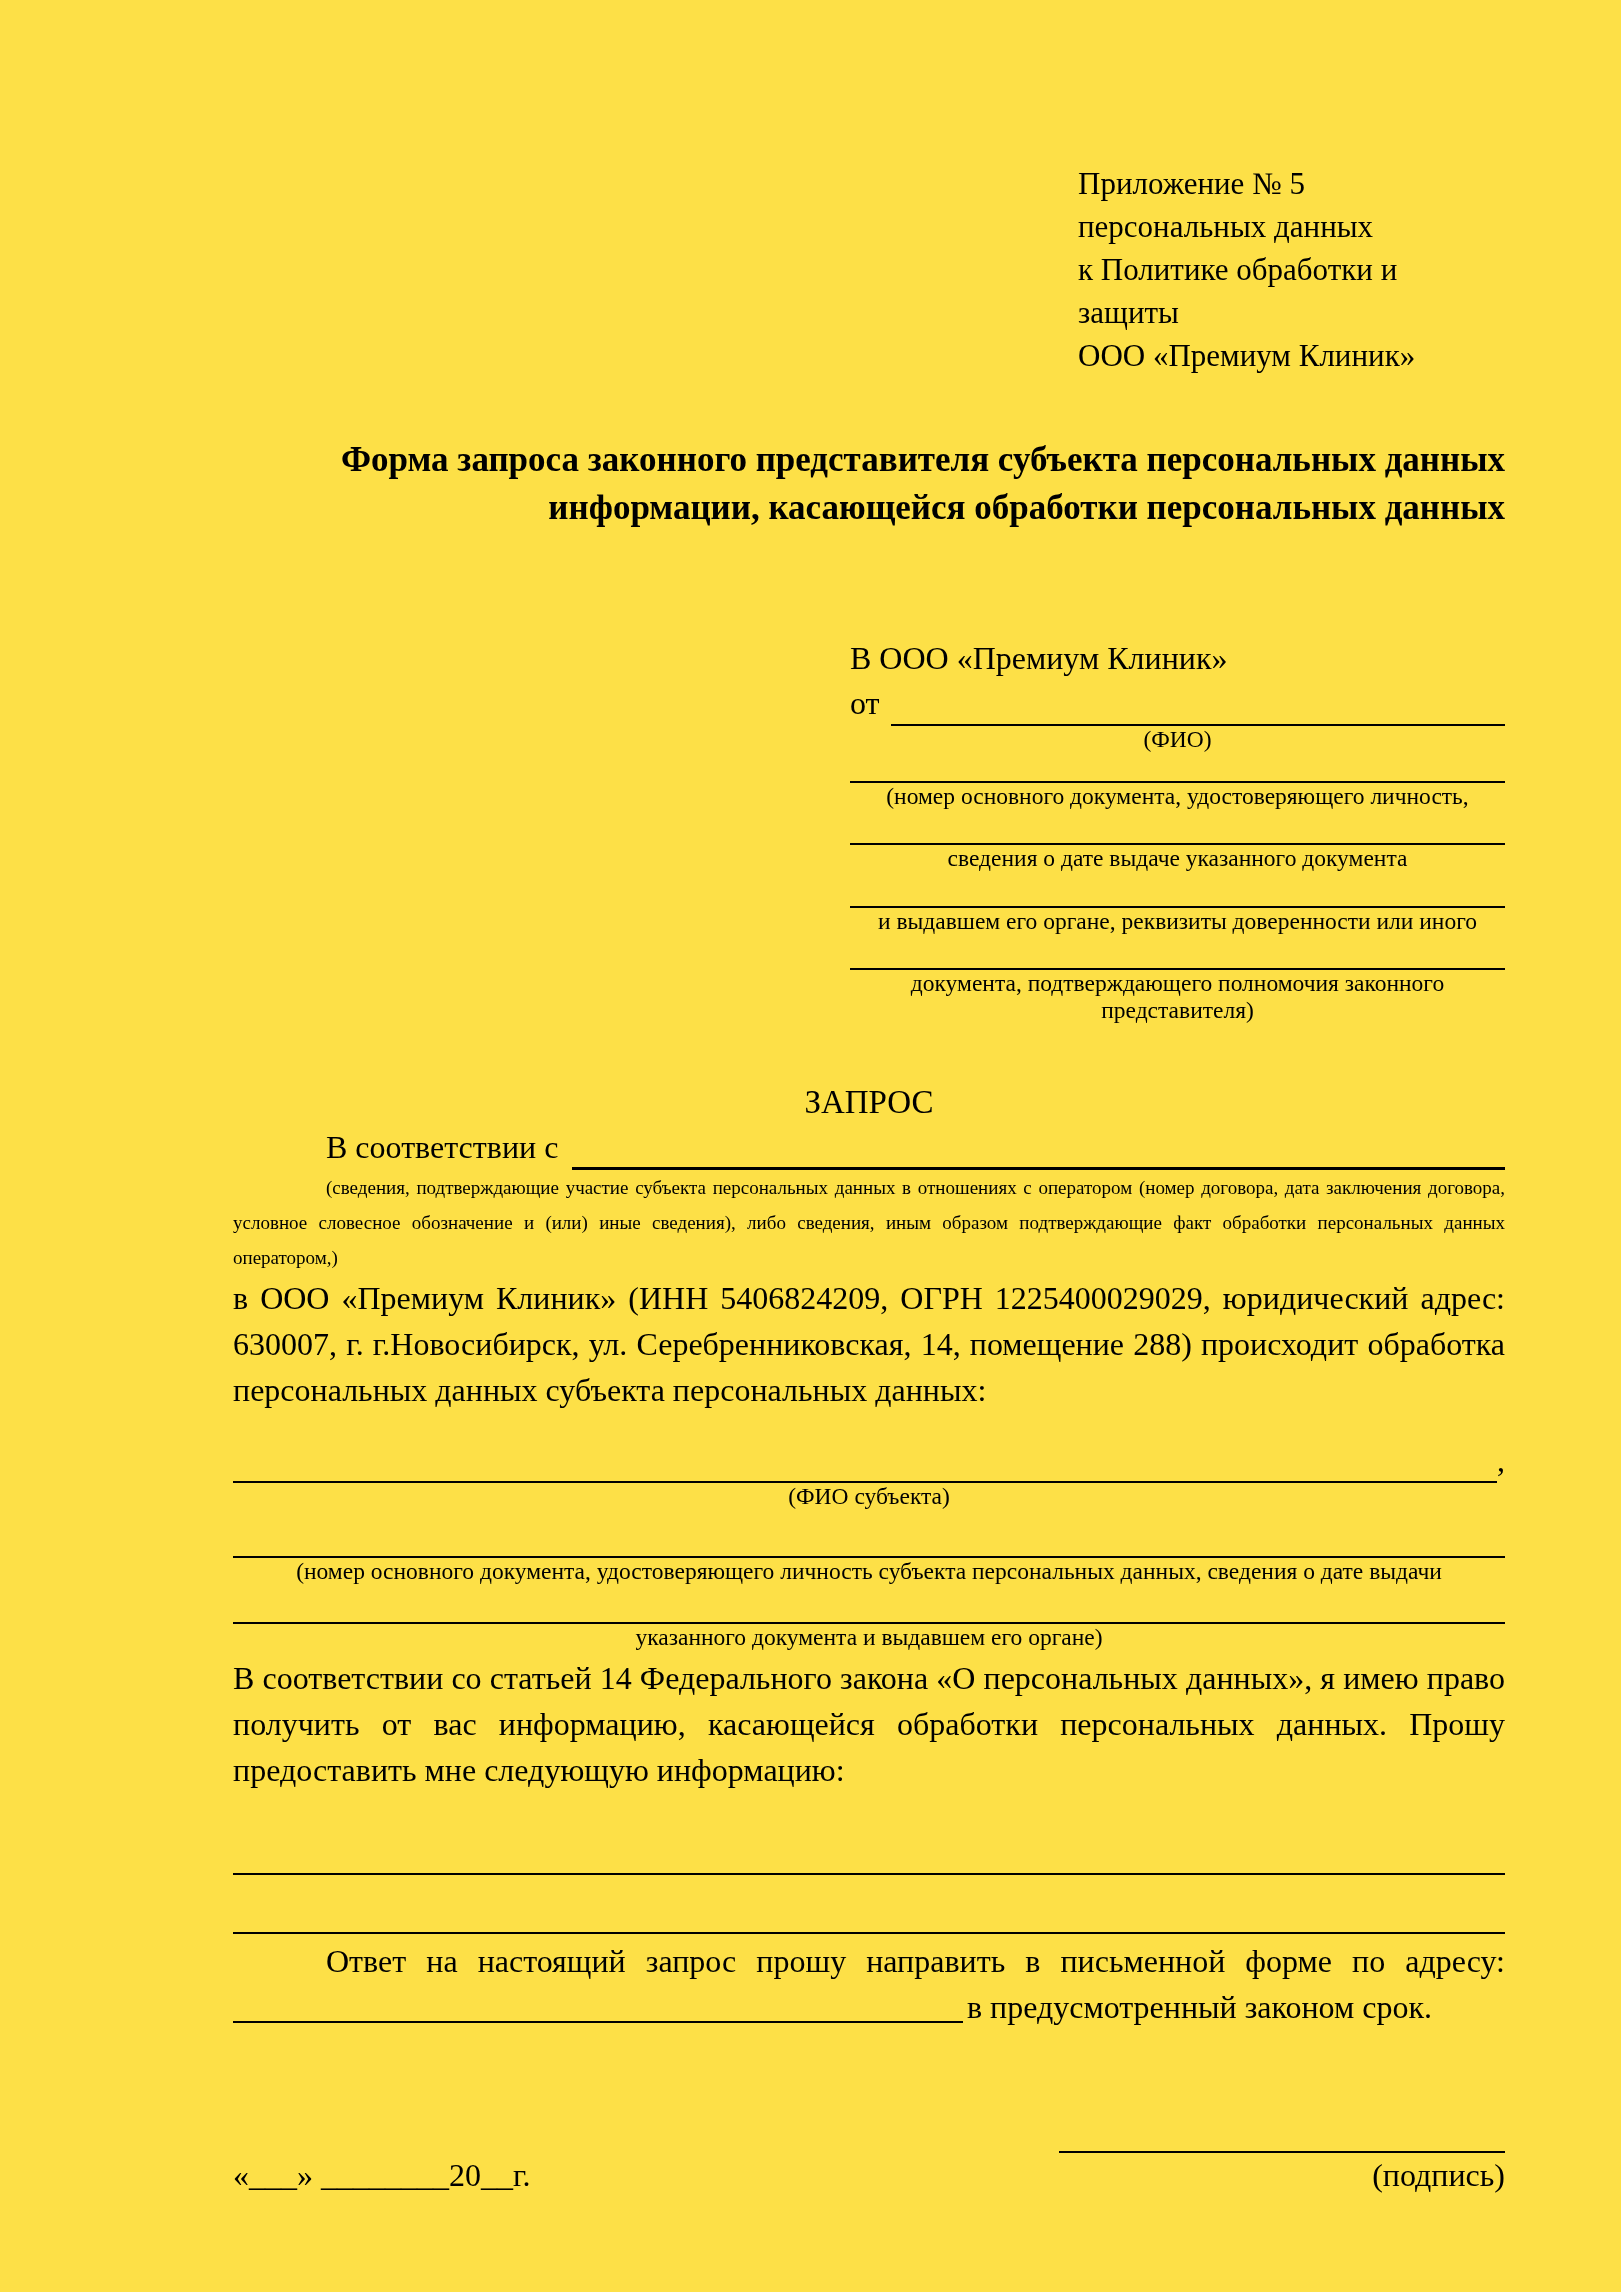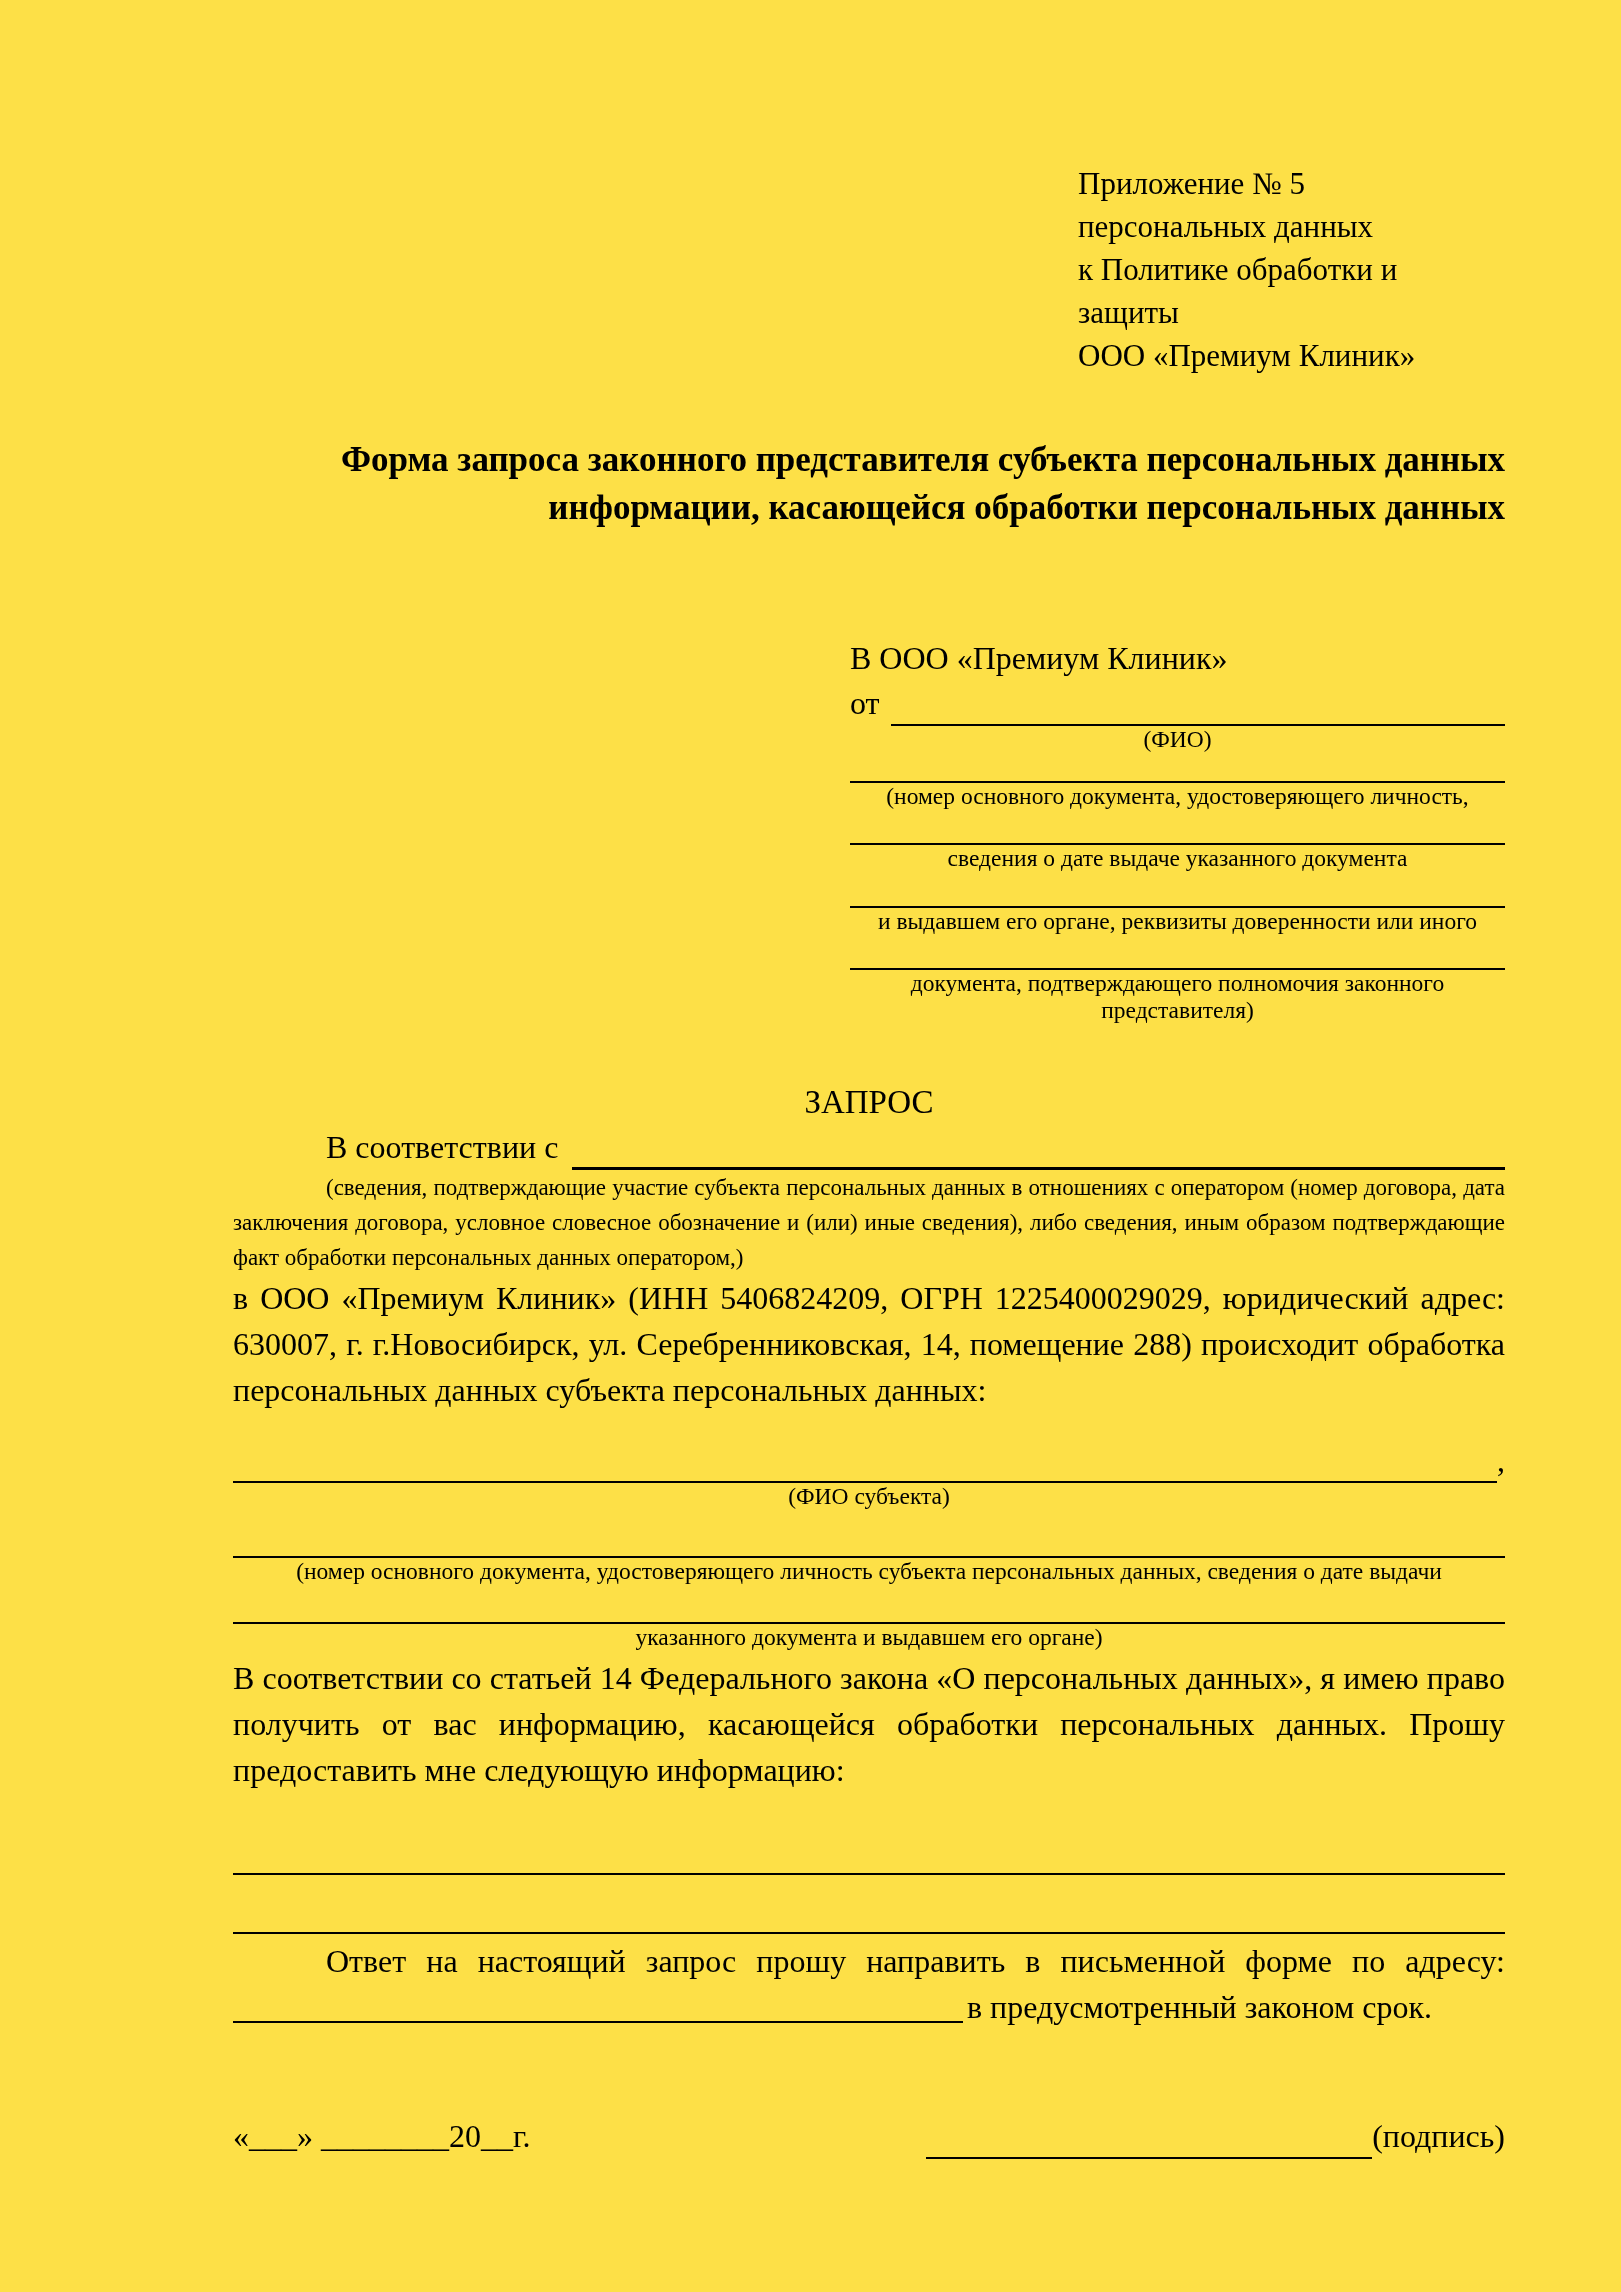--- a/index.html
+++ b/index.html
@@ -37,21 +37,21 @@
   .u-line { border-bottom: 2.9px solid #000; height: 0; }
   .cap { text-align: center; }
   .gap28 { margin-top: 27.4px; }
   .gap34 { margin-top: 33px; }
 
   .zapros { margin-top: 55px; text-align: center; font-size: 33px; line-height: 45px; }
 
   .intro-row { display: flex; align-items: flex-end; font-size: 32px; line-height: 45px; padding-left: 93px; }
   .intro-row .fill { flex: 1; border-bottom: 3.9px solid #000; margin-left: 13.7px; height: 37px; }
 
-  .fine-print { font-size: 23px; line-height: 35px; text-align: justify; text-indent: 93px; }
+  .fine-print { font-size: 19px; line-height: 35px; text-align: justify; text-indent: 93px; }
 
   .para { font-size: 32px; line-height: 46px; text-align: justify; }
 
   .comma-row { display: flex; align-items: flex-end; font-size: 32px; line-height: 45px; margin-top: 25.5px; }
   .comma-row .fill { flex: 1; border-bottom: 2.9px solid #000; height: 37px; }
 
   .blank28 { margin-top: 25.5px; }
   .blank14 { margin-top: 13.7px; }
 
   .standalone-line { border-bottom: 2.9px solid #000; height: 41px; }
@@ -62,21 +62,21 @@
     margin-top: 3.9px;
     font-size: 32px; line-height: 46px;
     text-indent: 93px;
     text-align: justify;
     text-align-last: justify;
   }
   .reply-row { display: flex; align-items: flex-start; font-size: 32px; line-height: 46px; }
   .reply-row .fill { width: 730px; border-bottom: 2.9px solid #000; height: 37px; margin-right: 3.9px; }
 
   .sign-row { margin-top: 84px; display: flex; justify-content: space-between; align-items: flex-end; font-size: 32px; line-height: 45px; }
-  .sign-right { display: flex; align-items: flex-end; }
+  .sign-right { display: flex; align-items: flex-end; flex-direction: column; }
   .sign-right .fill { width: 446px; border-bottom: 2.9px solid #000; height: 37px; }
 </style>
 </head>
 <body>
 
 <div class="page">
 
   <div class="appendix">
     <div>Приложение № 5</div>
     <div>персональных данных</div>

